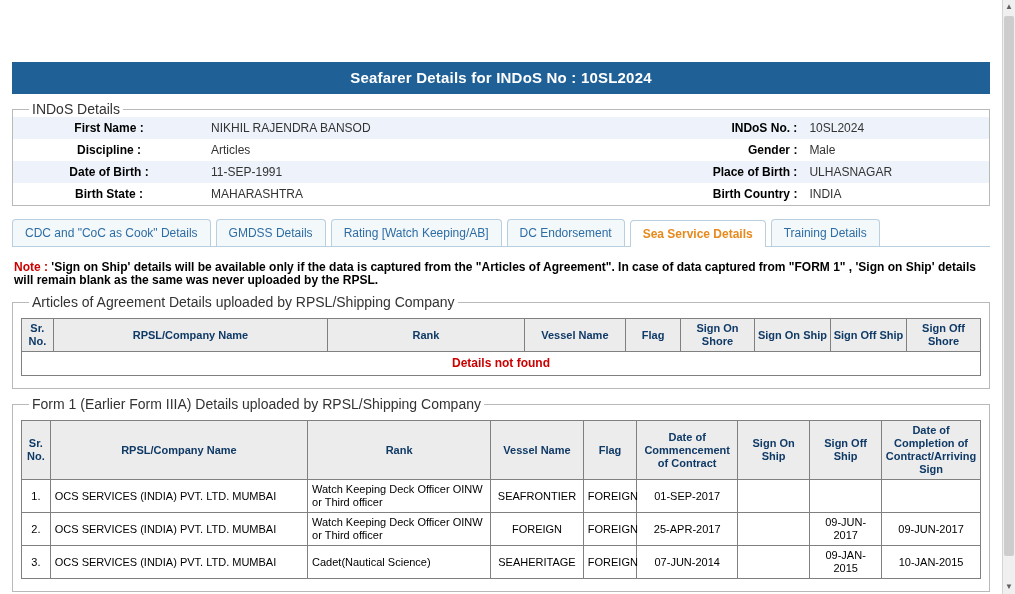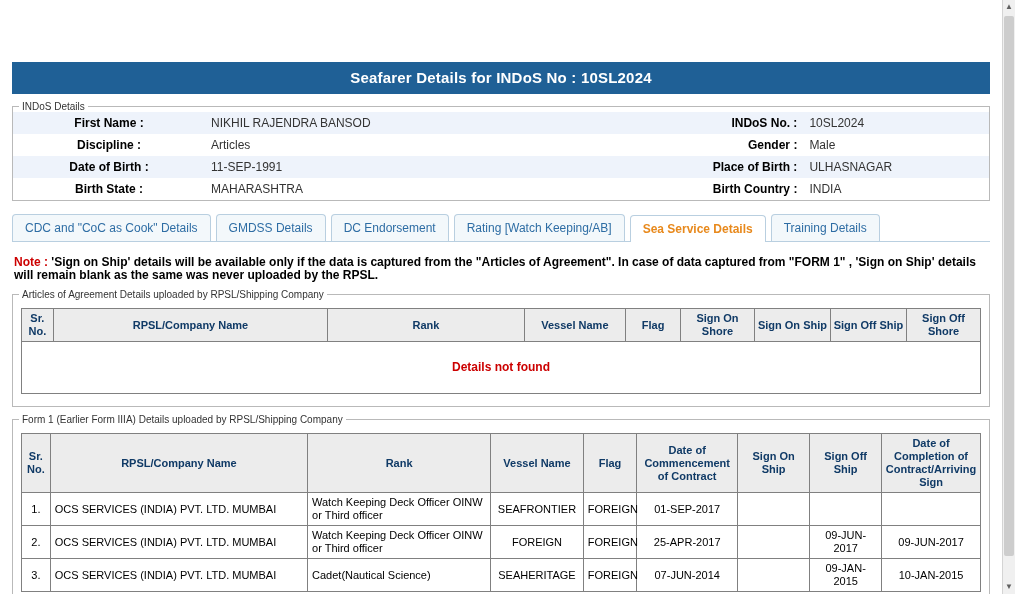--- a/index.html
+++ b/index.html
@@ -78,24 +78,24 @@
     letter-spacing: 0.2px;
   }
 
   fieldset.box {
     border: 1px solid #b9b9b9;
     margin: 7px 0 0 0;
     padding: 0;
     background: #ffffff;
   }
   fieldset.box > legend {
-    font-size: 10px;
+    font-size: 14px;
     color: #333333;
     padding: 0 3px;
-    margin-left: 6px;
+    margin-left: 16px;
   }
 
   
   table.details {
     width: 100%;
     border-collapse: collapse;
     margin: 0;
   }
   table.details td {
     padding: 4px 6px;
@@ -190,21 +190,21 @@
     vertical-align: middle;
     color: #000;
     line-height: 13px;
   }
   table.grid td.c { text-align: center; }
   table.grid td.notfound {
     text-align: center;
     color: #cc0000;
     font-weight: bold;
     font-size: 12px;
-    padding: 19px 0;
+    padding: 5px 0;
     border: 1px solid #808080;
   }
   .inner-pad { padding: 4px 8px 6px 8px; }
   .rank-cell { font-size: 10px; line-height: 11px; }
 </style>
 </head>
 <body>
 
 <div class="page">
   <div class="content">
@@ -240,22 +240,22 @@
             <td class="val">INDIA</td>
           </tr>
         </tbody>
       </table>
     </fieldset>
 
     <div class="tabs-wrap">
       <div class="tabs">
         <div class="tab">CDC and "CoC as Cook" Details</div>
         <div class="tab">GMDSS Details</div>
+        <div class="tab">Rating [Watch Keeping/AB]</div>
         <div class="tab">DC Endorsement</div>
-        <div class="tab">Rating [Watch Keeping/AB]</div>
         <div class="tab active">Sea Service Details</div>
         <div class="tab">Training Details</div>
       </div>
     </div>
 
     <div class="note">
       <span class="lbl">Note :</span><span> 'Sign on Ship' details will be available only if the data is captured from the "Articles of Agreement". In case of data captured from "FORM 1" , 'Sign on Ship' details will remain blank as the same was never uploaded by the RPSL.</span>
     </div>
 
     <fieldset class="box">

